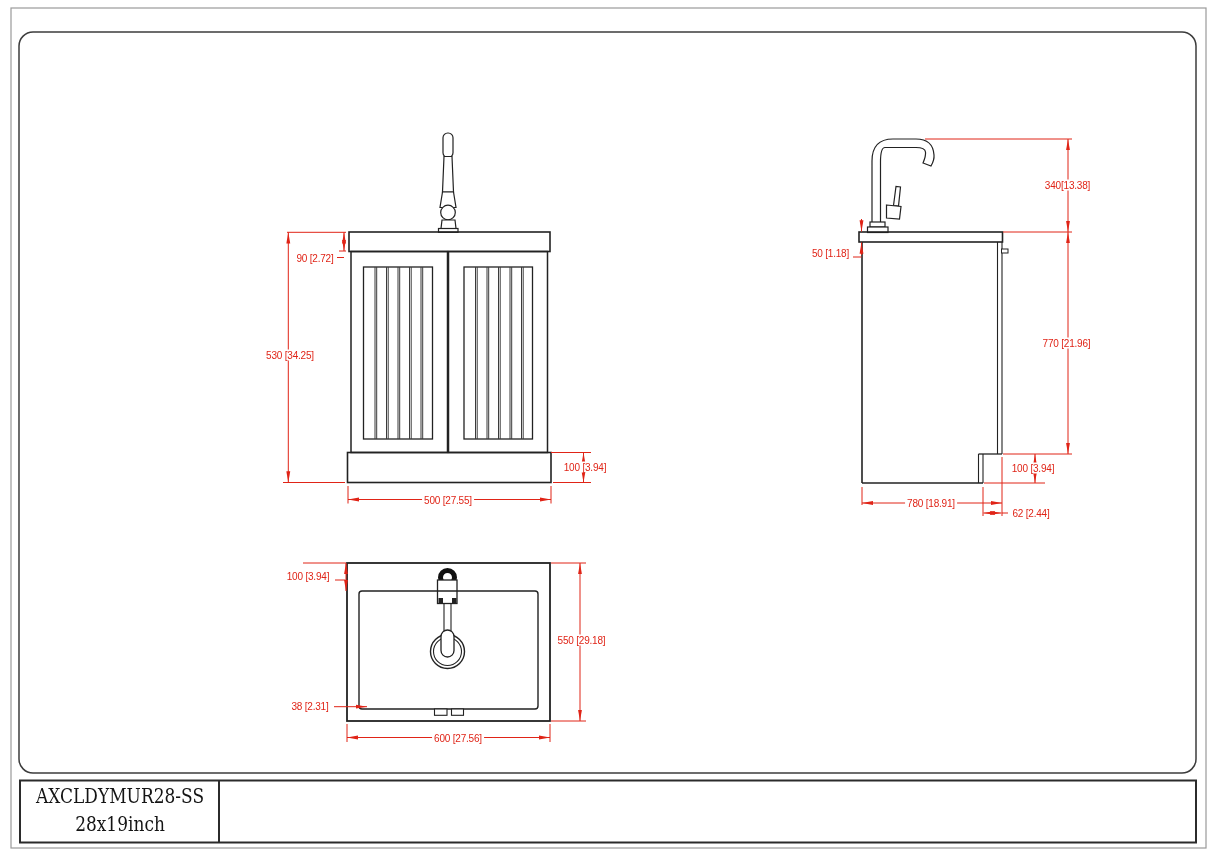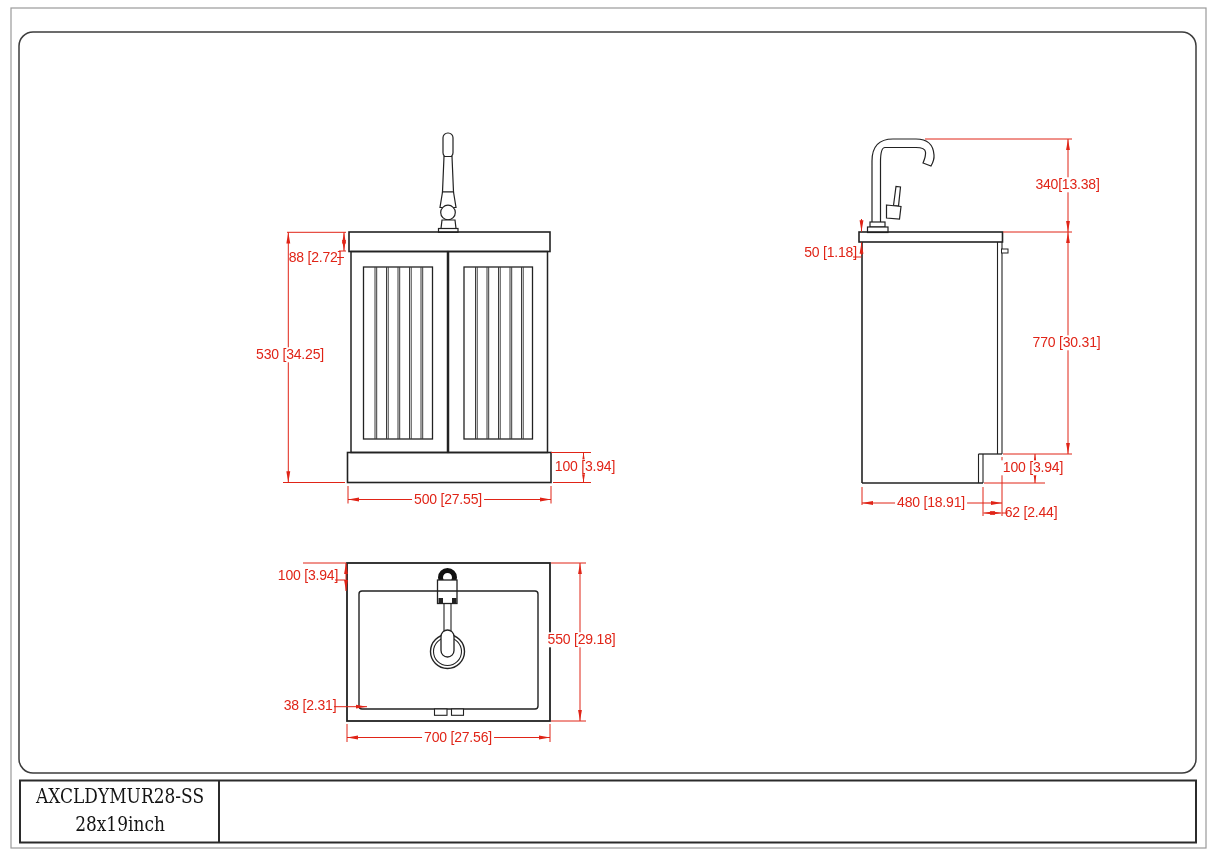--- a/index.html
+++ b/index.html
@@ -1,19 +1,19 @@
 <!DOCTYPE html>
 <html><head>
 <meta charset="utf-8">
 <style>
   html,body{margin:0;padding:0;background:#fff;}
   .canvas{position:relative;width:1214px;height:858px;background:#ffffff;overflow:hidden;
           font-family:"Liberation Sans",sans-serif;}
   .canvas svg{position:absolute;left:0;top:0;}
-  .dim{position:absolute;transform:translate(-50%,-50%);font-size:14px;letter-spacing:-0.2px;
+  .dim{position:absolute;transform:translate(-50%,-50%);font-size:10px;letter-spacing:-0.2px;
        color:#e02417;background:#fff;padding:0 2px;white-space:nowrap;line-height:1.1;}
   .dim.noBg{background:transparent;}
   .tb{position:absolute;transform:translate(-50%,-50%) scaleX(0.85);font-family:"DejaVu Serif",serif;
       font-size:20px;color:#141414;white-space:nowrap;line-height:1;}
 </style>
 </head>
 <body>
 
 <div class="canvas">
 
@@ -138,33 +138,33 @@
     <line x1="551" y1="563" x2="586" y2="563"></line>
     <line x1="551" y1="721" x2="586" y2="721"></line>
     <line x1="580" y1="563" x2="580" y2="721" marker-start="url(#ar)" marker-end="url(#ar)"></line>
     <line x1="334" y1="706.7" x2="367" y2="706.7" marker-end="url(#ar)"></line>
     <line x1="347" y1="724" x2="347" y2="742"></line>
     <line x1="550" y1="724" x2="550" y2="742"></line>
     <line x1="347" y1="737.5" x2="550" y2="737.5" marker-start="url(#ar)" marker-end="url(#ar)"></line>
   </g>
 </svg>
 
-<div class="dim noBg" style="left:315px;top:258px">88 [2.72]</div>
+<div class="dim noBg" style="left:315px;top:258px">90 [2.72]</div>
 <div class="dim" style="left:290px;top:355px">530 [34.25]</div>
 <div class="dim" style="left:585px;top:466.5px">100 [3.94]</div>
 <div class="dim" style="left:448px;top:499.5px">500 [27.55]</div>
 
 <div class="dim" style="left:1067.5px;top:185px">340[13.38]</div>
 <div class="dim noBg" style="left:830.5px;top:253px">50 [1.18]</div>
-<div class="dim" style="left:1066.5px;top:343px">770 [30.31]</div>
+<div class="dim" style="left:1066.5px;top:343px">770 [21.96]</div>
 <div class="dim" style="left:1033px;top:467.5px">100 [3.94]</div>
-<div class="dim" style="left:931px;top:503px">480 [18.91]</div>
+<div class="dim" style="left:931px;top:503px">780 [18.91]</div>
 <div class="dim noBg" style="left:1031px;top:513px">62 [2.44]</div>
 
 <div class="dim noBg" style="left:308px;top:576px">100 [3.94]</div>
 <div class="dim" style="left:581.5px;top:639.5px">550 [29.18]</div>
 <div class="dim noBg" style="left:310px;top:706px">38 [2.31]</div>
-<div class="dim" style="left:458px;top:737.5px">700 [27.56]</div>
+<div class="dim" style="left:458px;top:737.5px">600 [27.56]</div>
 
 <div class="tb" style="left:119.5px;top:796px">AXCLDYMUR28-SS</div>
 <div class="tb" style="left:119.5px;top:824px">28x19inch</div>
 
 </div>
 
 </body></html>

